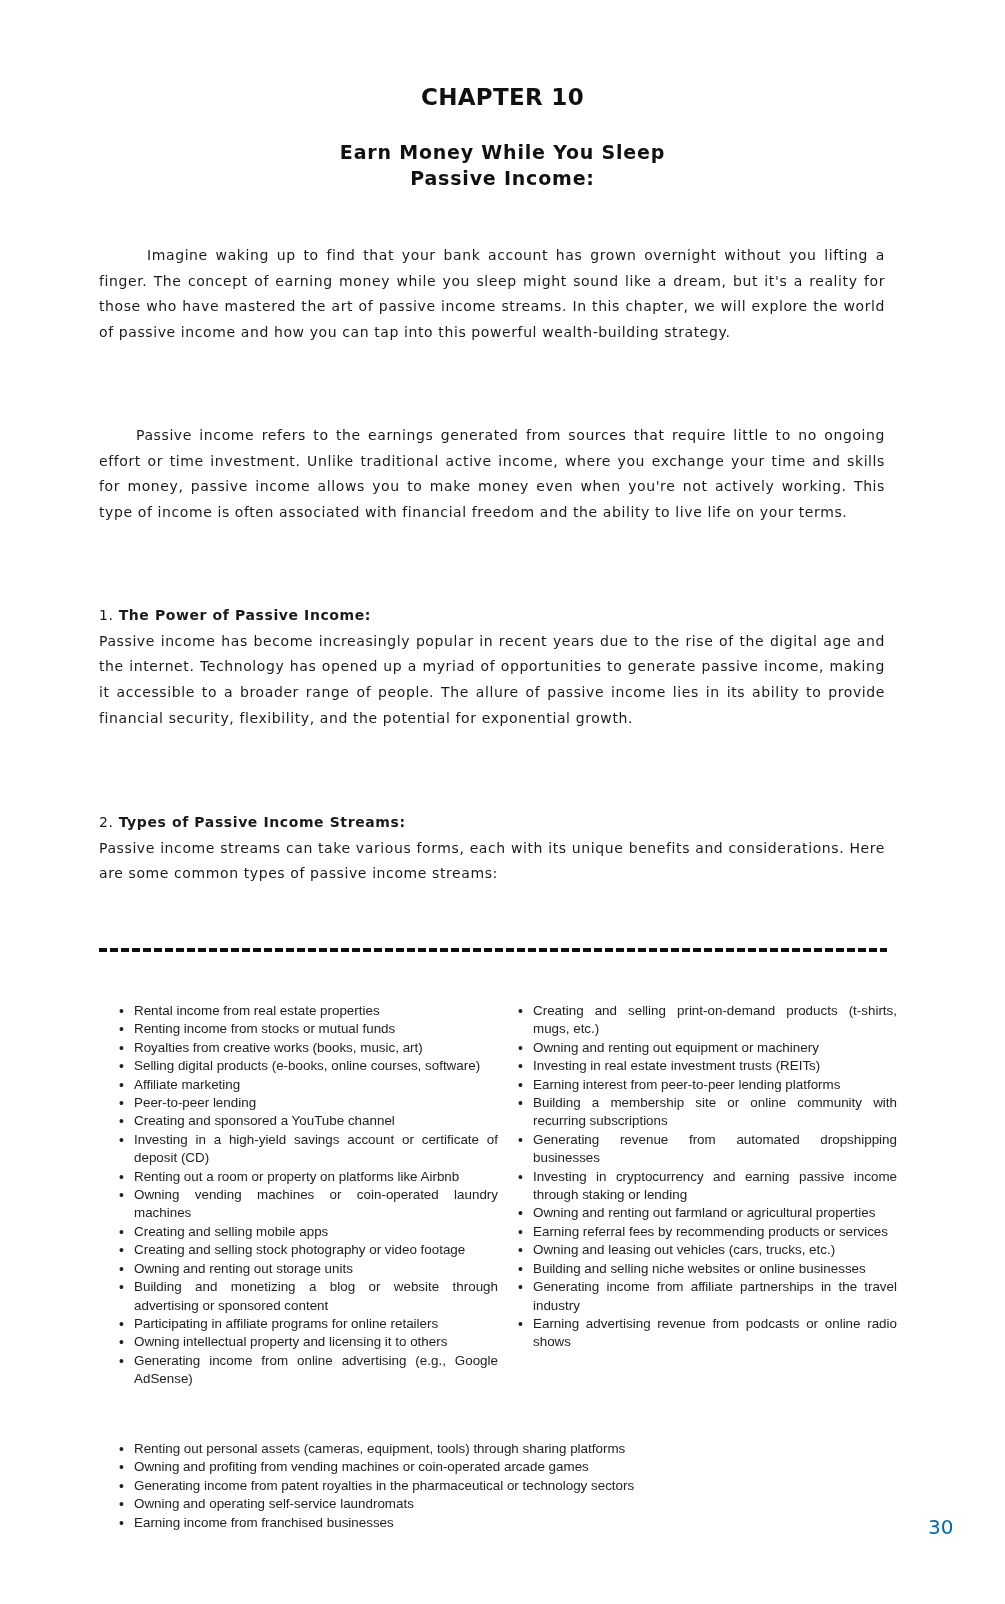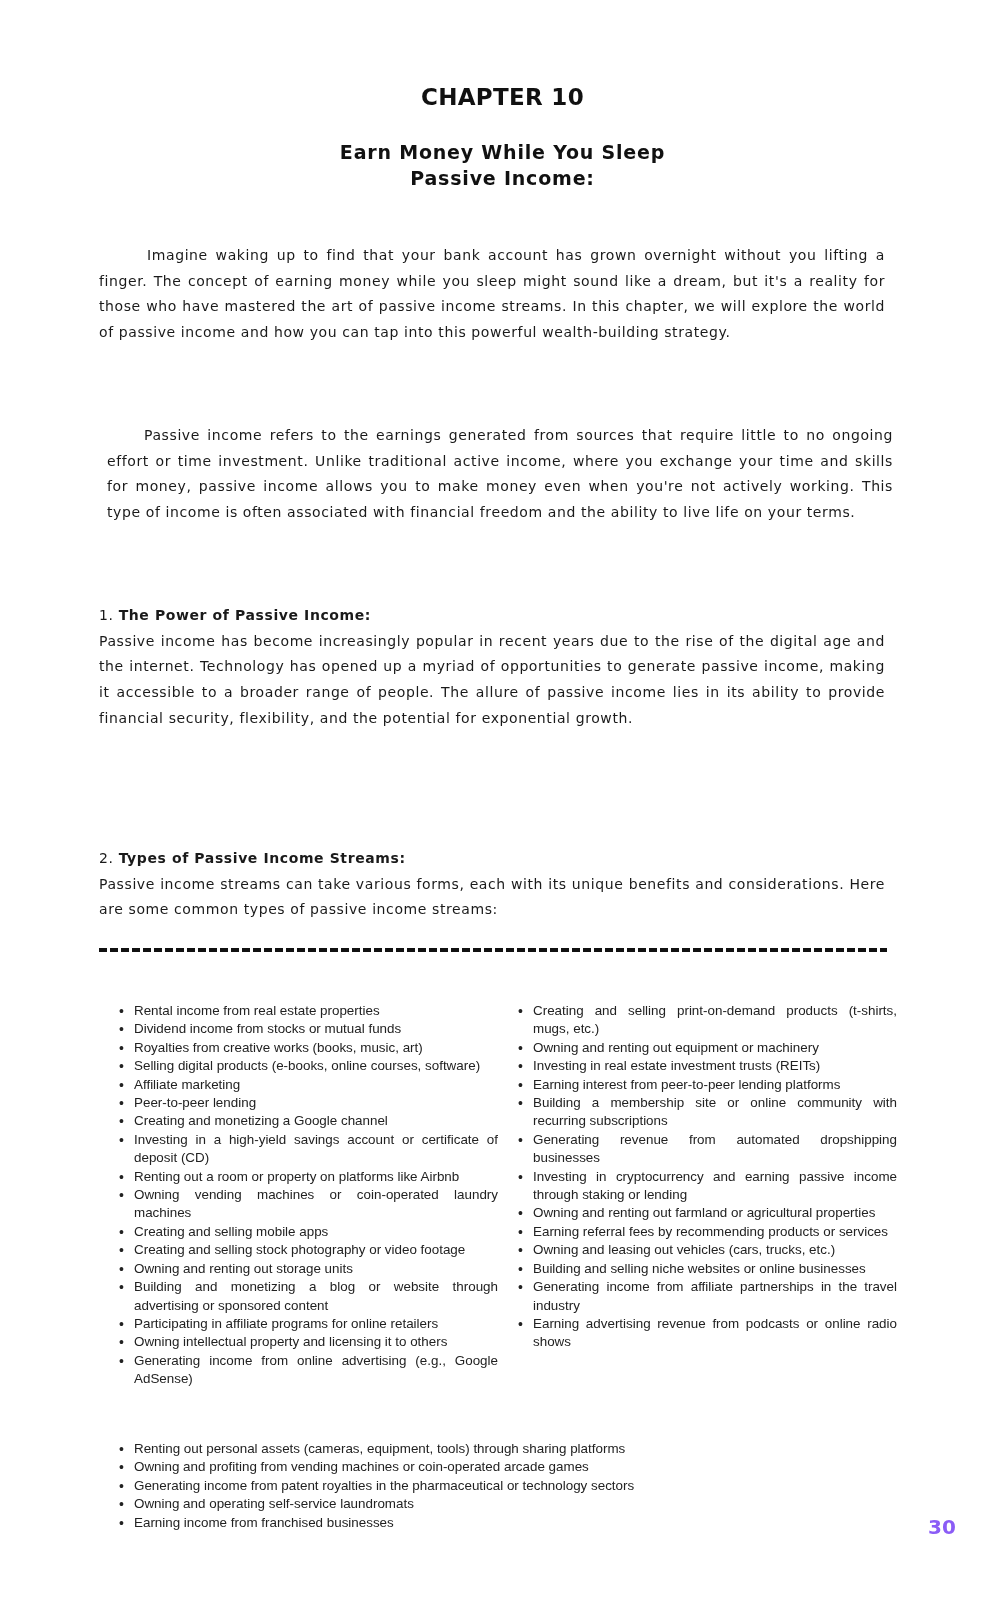--- a/index.html
+++ b/index.html
@@ -8,36 +8,36 @@
   .chapter { position: absolute; top: 84px; left: 0; width: 100%; text-align: center;
     font-family: "DejaVu Sans", sans-serif; font-weight: bold; font-size: 23px; letter-spacing: 0.3px; color:#111; }
   .subtitle { position: absolute; top: 139px; left: 0; width: 100%; text-align: center;
     font-family: "DejaVu Sans", sans-serif; font-weight: bold; font-size: 19px; line-height: 26px; letter-spacing: 0.8px; color:#111; }
   .body { position: absolute; left: 99px; width: 786px;
     font-family: "DejaVu Sans", sans-serif; font-size: 14px; line-height: 25.7px; text-align: justify; letter-spacing: 0.6px; color:#1a1a1a; }
   .body p { margin: 0; }
   .indent1 { text-indent: 48px; }
   .indent2 { text-indent: 37px; }
   .p1 { top: 243px; }
-  .p2 { top: 423px; margin-left: 8px; }
+  .p2 { top: 423px; }
   .s1 { top: 603px; }
-  .s2 { top: 846px; }
+  .s2 { top: 810px; }
   .sec-head { font-family: "DejaVu Sans", sans-serif; }
   .sec-head .num { font-weight: normal; }
   .sec-head .title { font-weight: bold; }
   .dashes { position: absolute; top: 948px; left: 99px; width: 788px; height: 4px; overflow: hidden; }
   .dashes div { height: 4px; background: repeating-linear-gradient(to right, #111 0 8px, transparent 8px 11px); }
   .list { position: absolute; margin: 12px; padding: 0; list-style: none;
     font-family: "Liberation Sans", sans-serif; font-size: 13.4px; line-height: 18.4px; color: #222; }
   .list li { position: relative; padding-left: 16px; text-align: justify; }
   .list li::before { content: "\2022"; position: absolute; left: 1px; top: 0; font-size: 14px; }
   .col-left { left: 106px; top: 990px; width: 380px; }
   .col-right { left: 505px; top: 990px; width: 380px; }
   .bottom-list { left: 106px; top: 1428px; width: 800px; }
-  .page-num { position: absolute; top: 1515px; left: 928px; font-family: "DejaVu Sans", sans-serif; font-weight: bold; font-size: 20px; color:#8b5cf6; }
+  .page-num { position: absolute; top: 1515px; left: 928px; font-family: "DejaVu Sans", sans-serif; font-weight: normal; font-size: 20px; color:#0369a1; }
 </style>
 </head>
 <body>
 
 <div class="page">
   <div class="chapter">CHAPTER 10</div>
   <div class="subtitle">
     <div>Earn Money While You Sleep</div>
     <div>Passive Income:</div>
   </div>
@@ -64,26 +64,26 @@
     </div>
     <p>Passive income streams can take various forms, each with its unique benefits and considerations. Here are some common types of passive income streams:</p>
   </div>
 
   <div class="dashes">
       <div></div>
     </div>
 
   <ul class="list col-left" id="list-left">
       <li>Rental income from real estate properties</li>
-      <li>Dividend income from stocks or mutual funds</li>
+      <li>Renting income from stocks or mutual funds</li>
       <li>Royalties from creative works (books, music, art)</li>
       <li>Selling digital products (e-books, online courses, software)</li>
       <li>Affiliate marketing</li>
       <li>Peer-to-peer lending</li>
-      <li>Creating and monetizing a Google channel</li>
+      <li>Creating and sponsored a YouTube channel</li>
       <li>Investing in a high-yield savings account or certificate of deposit (CD)</li>
       <li>Renting out a room or property on platforms like Airbnb</li>
       <li>Owning vending machines or coin-operated laundry machines</li>
       <li>Creating and selling mobile apps</li>
       <li>Creating and selling stock photography or video footage</li>
       <li>Owning and renting out storage units</li>
       <li>Building and monetizing a blog or website through advertising or sponsored content</li>
       <li>Participating in affiliate programs for online retailers</li>
       <li>Owning intellectual property and licensing it to others</li>
       <li>Generating income from online advertising (e.g., Google AdSense)</li>

